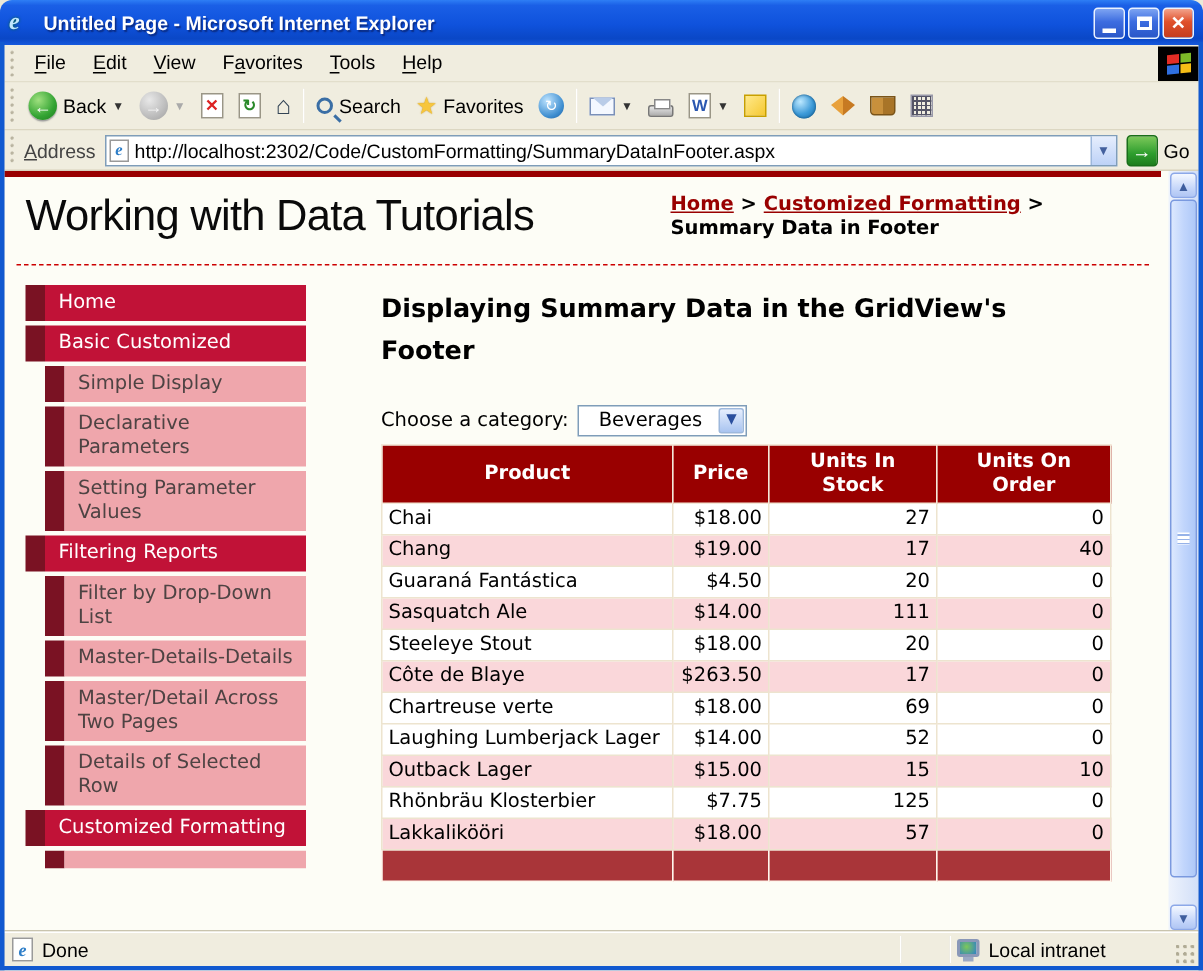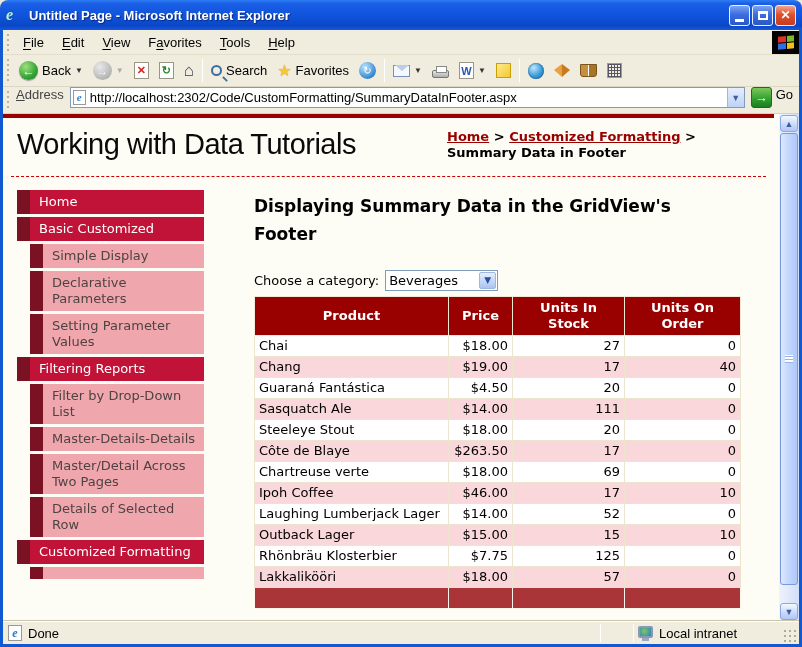--- a/index.html
+++ b/index.html
@@ -59,21 +59,21 @@
   .note { width:15px; height:15px; background:linear-gradient(135deg,#FFE98A,#F5C832); border:1px solid #C8A000; }
   .globe { width:16px; height:16px; border-radius:50%; background:radial-gradient(circle at 35% 30%,#BCE8FF,#3D9AD8 55%,#1C6EA8); box-shadow:inset 0 0 2px #0A4A78; }
   .butterfly { width:16px; height:13px; position:relative; }
   .butterfly::before,.butterfly::after { content:""; position:absolute; top:0; border-top:6px solid transparent; border-bottom:7px solid transparent; }
   .butterfly::before { left:0; border-right:8px solid #E8A13C; }
   .butterfly::after { right:0; border-left:8px solid #C77A22; }
   .book { width:17px; height:13px; background:linear-gradient(90deg,#C8903C 49%,#fff 49%,#fff 51%,#A87428 51%); border:1px solid #7A5418; border-radius:0 0 3px 3px; }
   .binary { width:15px; height:15px; background-image:repeating-linear-gradient(0deg,#556 0 1px,transparent 1px 3px),repeating-linear-gradient(90deg,#556 0 1px,transparent 1px 3px); border:1px solid #99A; }
 
   
-  .addressbar { position:absolute; left:3px; right:3px; top:87px; height:27px; background:#F0EDDF; display:flex; border-bottom:1px solid #D8D2BC; }
+  .addressbar { position:absolute; left:3px; right:3px; top:87px; height:27px; background:#F0EDDF; display:flex; align-items:center; border-bottom:1px solid #D8D2BC; }
   .addr-label { font-size:13px; color:#444; margin:0 6px 0 2px; }
   .addr-box { flex:1; height:21px; background:#fff; border:1px solid #7F9DB9; display:flex; align-items:center; position:relative; }
   .addr-eico { width:13px; height:15px; margin:0 4px 0 2px; background:#fff; border:1px solid #999; color:#2E7EC8; font:italic bold 11px/13px "Liberation Serif",serif; text-align:center; }
   .addr-input { flex:1; border:none; outline:none; font-size:13px; font-family:"Liberation Sans",sans-serif; color:#000; background:transparent; }
   .drop-btn { width:17px; height:19px; background:linear-gradient(180deg,#E6EEFD,#BDD2F7); border-left:1px solid #9DB8DC; display:flex; align-items:center; justify-content:center; color:#44619E; font-size:9px; }
   .go-btn { width:21px; height:21px; margin:0 4px 0 6px; border-radius:3px; background:linear-gradient(180deg,#7CC85A,#2E9E2E 60%,#1E7E1E); border:1px solid #1A6E1A; color:#fff; display:flex; align-items:center; justify-content:center; font-weight:bold; font-size:13px; }
   .go-label { font-size:13px; margin-right:6px; }
 
   
   .content { position:absolute; left:3px; right:3px; top:114px; bottom:26px; background:#FDFDF6; }
@@ -90,21 +90,21 @@
   .sb-accent { width:13px; background:#7A1223; flex:none; }
   .sb-body { flex:1; padding:4px 4px 4px 9px; font-size:13px; line-height:16px; }
   .sb-item.lvl1 .sb-body { background:#C11237; color:#fff; }
   .sb-item.lvl2 { margin-left:13px; }
   .sb-item.lvl2 .sb-body { background:#EFA6AC; color:#4E4343; }
   .sb-item.partial { height:12px; overflow:hidden; margin-bottom:0; }
 
   
   .main { position:absolute; left:251px; top:74px; width:505px; }
   .main h1 { font-size:17px; line-height:28px; font-weight:bold; color:#000; width:480px; margin-bottom:21px; }
-  .cat-row { display:flex; align-items:center; gap:6px; height:22px; margin-bottom:5px; font-size:13px; }
+  .cat-row { display:flex; align-items:center; gap:6px; height:22px; margin-bottom:5px; font-size:13px;text-align:center; }
   .select { width:113px; height:21px; border:1px solid #7F9DB9; background:#fff; display:flex; align-items:center; }
   .select .sel-text { flex:1; padding-left:3px; font-size:13px; }
   .select .sel-arrow { width:17px; height:17px; margin:1px; border-radius:2px; background:linear-gradient(180deg,#E6EEFD,#A9C4F0); border:1px solid #9DB8DC; color:#2B4F9E; font-size:9px; display:flex; align-items:center; justify-content:center; }
 
   
   table.grid { border-collapse:collapse; table-layout:fixed; width:486px; font-size:13px; }
   table.grid th, table.grid td { border:1px solid #EDE4CF; line-height:16px; }
   table.grid thead th { background:#990000; color:#fff; font-weight:bold; text-align:center; padding:3px 2px; border-color:#F3E8D8; }
   table.grid thead th.c2, table.grid thead th.c3 { padding:3px 13px; }
   table.grid td { padding:2px 4px; color:#000; }
@@ -367,26 +367,20 @@
                 <td class="num">$263.50</td>
                 <td class="num">17</td>
                 <td class="num">0</td>
               </tr>
               <tr>
                 <td>Chartreuse verte</td>
                 <td class="num">$18.00</td>
                 <td class="num">69</td>
                 <td class="num">0</td>
               </tr>
-              <tr class="alt">
-                <td>Ipoh Coffee</td>
-                <td class="num">$46.00</td>
-                <td class="num">17</td>
-                <td class="num">10</td>
-              </tr>
               <tr>
                 <td>Laughing Lumberjack Lager</td>
                 <td class="num">$14.00</td>
                 <td class="num">52</td>
                 <td class="num">0</td>
               </tr>
               <tr class="alt">
                 <td>Outback Lager</td>
                 <td class="num">$15.00</td>
                 <td class="num">15</td>

